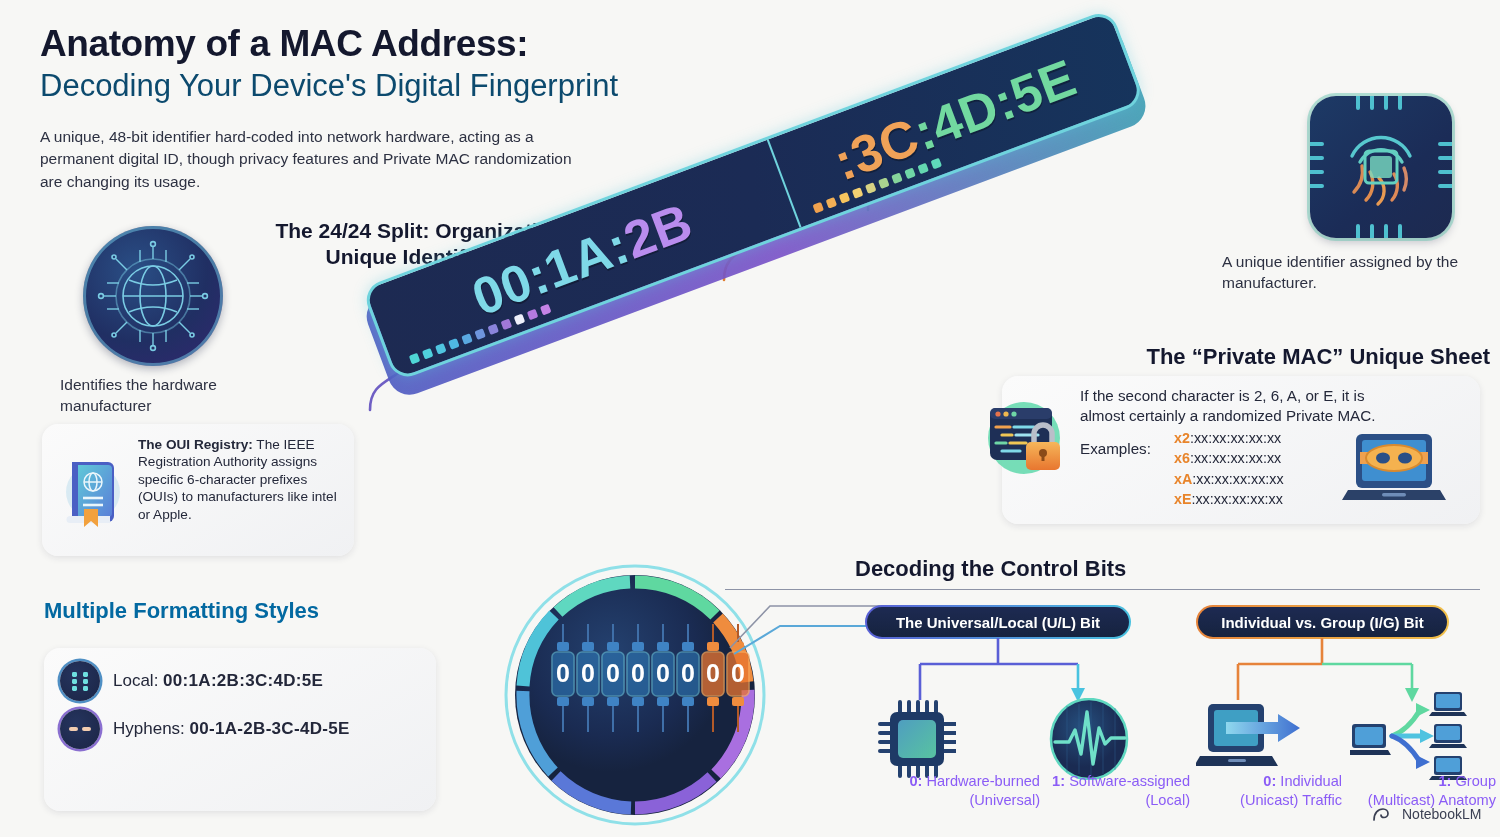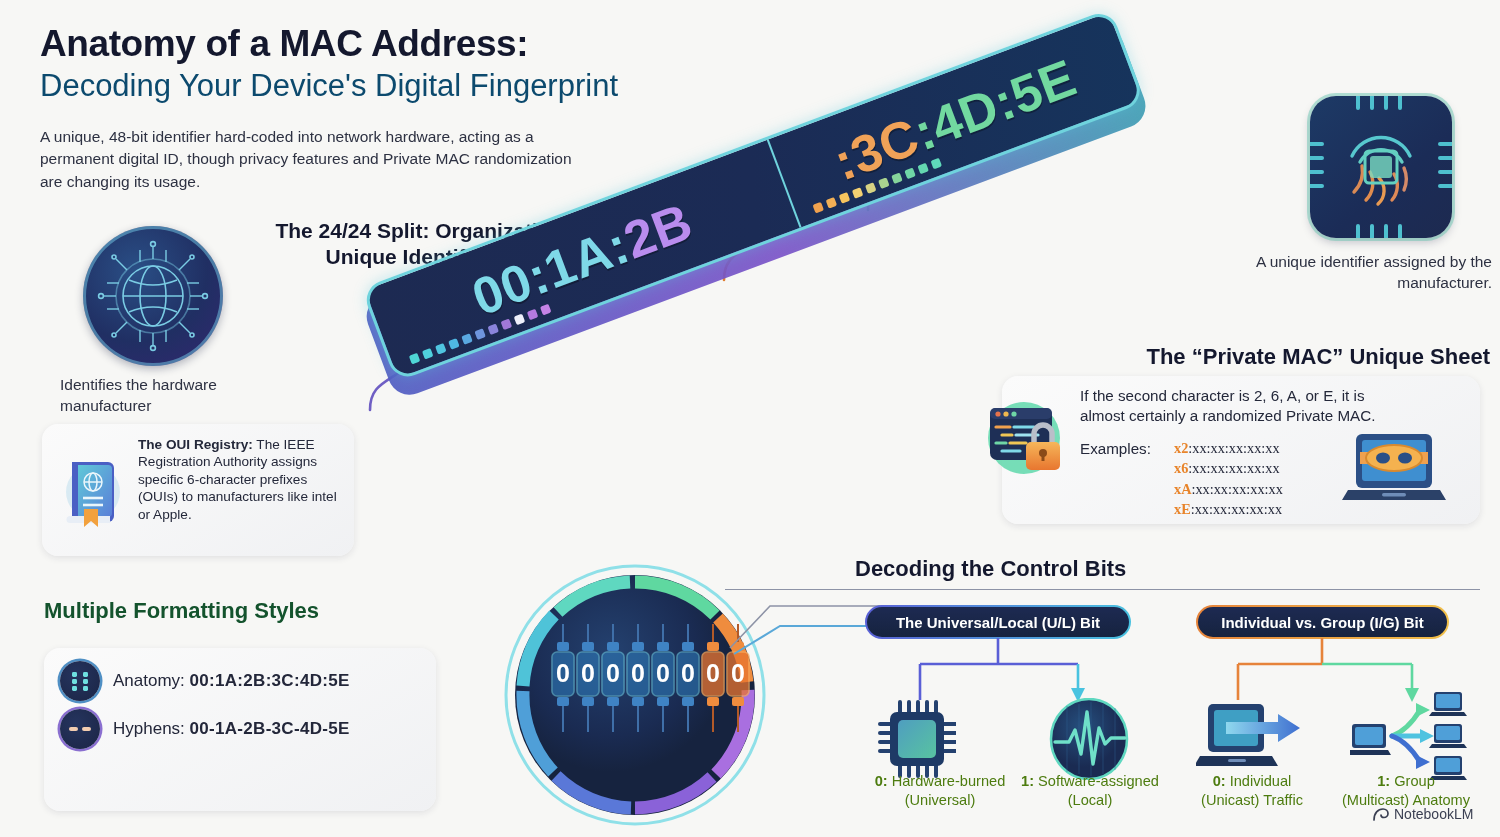--- a/index.html
+++ b/index.html
@@ -88,32 +88,32 @@
 
   
   #fp-block{left:1272px;top:96px;width:260px;text-align:left;}
   .fp-chip{
     width:142px;height:142px;border-radius:26px;margin-left:38px;
     background:linear-gradient(140deg,#1d3a66 0%,#1b2c57 60%,#1d2a50 100%);
     box-shadow:0 0 0 3px rgba(110,200,180,.5), 0 4px 10px rgba(20,25,60,.25);
     position:relative;
   }
   .fp-chip svg{position:absolute;inset:0;}
-  #fp-cap{left:1222px;top:252px;width:270px;text-align:right;font-size:15.5px;line-height:1.35;color:#2d3142;}
+  #fp-cap{left:1222px;top:252px;width:270px;text-align:left;font-size:15.5px;line-height:1.35;color:#2d3142;}
 
   
   #pm-head{left:1070px;top:344px;width:420px;text-align:right;font-size:22px;font-weight:bold;color:#14182e;}
   #pm-card{left:1002px;top:376px;width:478px;height:148px;padding:10px 12px;box-sizing:border-box;position:relative;}
   #pm-card .lead{position:absolute;left:78px;top:10px;width:296px;font-size:15.2px;line-height:1.29;color:#24283a;}
   #pm-card .exlabel{position:absolute;left:78px;top:64px;font-size:15.2px;color:#24283a;}
-  #pm-card .exlist{position:absolute;left:172px;top:62px;font-family:Liberation Serif, serif;font-size:14.3px;line-height:1.42;color:#24283a;}
+  #pm-card .exlist{position:absolute;left:172px;top:52px;font-family:Liberation Sans, sans-serif;font-size:14.3px;line-height:1.42;color:#24283a;}
   #pm-card .exlist .pfx{color:#e8842a;font-weight:bold;}
 
   
-  #fmt-head{left:44px;top:598px;font-size:22px;font-weight:bold;color:#14532d;}
+  #fmt-head{left:44px;top:598px;font-size:22px;font-weight:bold;color:#0369a1;}
   #fmt-card{left:44px;top:648px;width:392px;height:163px;padding:9px 0 0 0;box-sizing:border-box;}
   .fmt-row{display:flex;align-items:center;gap:13px;height:48px;padding-left:16px;}
   .fmt-ic{width:40px;height:40px;border-radius:50%;flex:0 0 40px;position:relative;
           background:radial-gradient(circle at 40% 35%,#25345e,#1b2545);}
   .fmt-ic svg{position:absolute;inset:0;}
   .fmt-lbl{font-size:17px;color:#23273a;white-space:nowrap;}
   .fmt-lbl b{font-weight:bold;letter-spacing:.3px;}
 
   
   #cb-head{left:855px;top:556px;font-size:22px;font-weight:bold;color:#14182e;}
@@ -123,27 +123,27 @@
     background:linear-gradient(100deg,#1d2a52,#16233f);
     color:#fff;font-size:15px;font-weight:bold;white-space:nowrap;padding:0 16px;box-sizing:border-box;
   }
   #pill-ul{left:865px;top:605px;width:266px;border:2.5px solid transparent;
     background:linear-gradient(#1d2a52,#16233f) padding-box,
                linear-gradient(100deg,#5a5fd6,#49c3e0) border-box;}
   #pill-ig{left:1196px;top:605px;width:253px;border:2.5px solid transparent;
     background:linear-gradient(#1d2a52,#16233f) padding-box,
                linear-gradient(100deg,#e6833a,#f2c14b) border-box;}
 
-  .leafcap{position:absolute;text-align:center;font-size:14.6px;line-height:1.3;color:#4d7c0f;}
+  .leafcap{position:absolute;text-align:right;font-size:14.6px;line-height:1.3;color:#8b5cf6;}
   .leafcap b{font-weight:bold;}
 
   .icbox{position:absolute;}
 
   
-  #wm{left:1372px;top:806px;display:flex;align-items:center;gap:5px;font-size:14px;color:#3a3f52;}
+  #wm{left:1372px;top:806px;display:flex;align-items:center;gap:13px;font-size:14px;color:#3a3f52;}
 </style>
 </head>
 <body>
 
 <div class="stage">
 
   <div class="abs" id="title">
     <div class="t1">Anatomy of a MAC Address:</div>
     <div class="t2">Decoding Your Device's Digital Fingerprint</div>
   </div>
@@ -376,21 +376,21 @@
             <rect x="12" y="11" width="5" height="5" rx="1.4"></rect>
               <rect x="23" y="11" width="5" height="5" rx="1.4"></rect>
             <rect x="12" y="18" width="5" height="5" rx="1.4"></rect>
               <rect x="23" y="18" width="5" height="5" rx="1.4"></rect>
             <rect x="12" y="25" width="5" height="5" rx="1.4"></rect>
               <rect x="23" y="25" width="5" height="5" rx="1.4"></rect>
           </g>
         </svg>
       </div>
       <div class="fmt-lbl">
-        <span>Anatomy: </span><b>00:1A:2B:3C:4D:5E</b>
+        <span>Local: </span><b>00:1A:2B:3C:4D:5E</b>
       </div>
     </div>
     <div class="fmt-row">
       <div class="fmt-ic" style="box-shadow:0 0 0 2.5px #8a6fd0;">
         <svg viewBox="0 0 40 40">
           <rect x="9" y="18" width="9" height="4" rx="2" fill="#f3cdb0"></rect>
           <rect x="22" y="18" width="9" height="4" rx="2" fill="#f3cdb0"></rect>
         </svg>
       </div>
       <div class="fmt-lbl">

